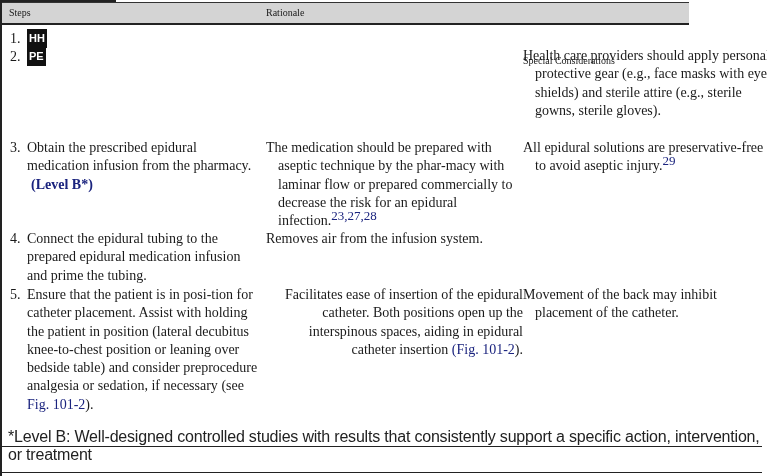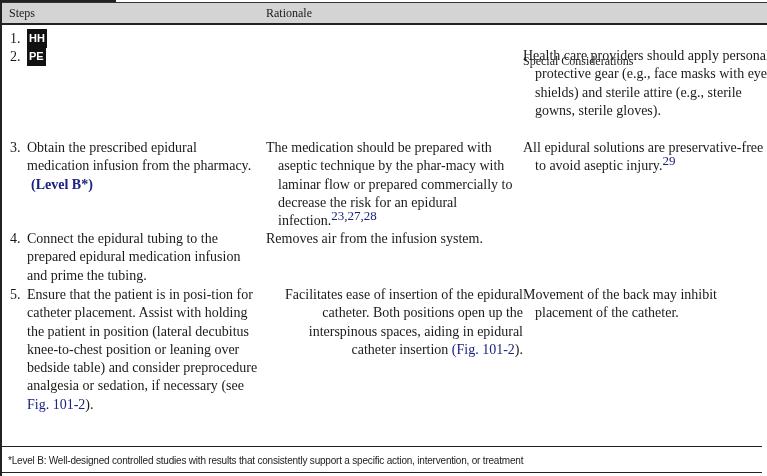--- a/index.html
+++ b/index.html
@@ -8,23 +8,23 @@
     font-family: "Liberation Serif", "DejaVu Serif", serif;
     color: #1a1a1a;
   }
   .left-border {
     position: absolute; left: 0; top: 0; width: 2px; height: 476px; background: #222;
   }
   .top-tab {
     position: absolute; left: 0; top: 0; width: 116px; height: 3px; background: #222;
   }
   .header {
-    position: absolute; left: 2px; top: 2px; width: 765px; height: 20px;
+    position: absolute; left: 2px; top: 2px; width: 687px; height: 20px;
     background: #d4d4d4; border-top: 1px solid #333; border-bottom: 2px solid #222;
-    font-size: 12px; line-height: 20px;
+    font-size: 10px; line-height: 20px;
   }
   .header span { position: absolute; top: 0; }
   .h-steps { left: 7px; }
   .h-rationale { left: 264px; font-family: Liberation Serif, serif; }
   .h-special { left: 521px; margin-top: 48px; }
 
   .cell {
     position: absolute; font-size: 14px; line-height: 18.3px;
   }
   .step {
@@ -37,23 +37,23 @@
     font-family: "Liberation Sans", "DejaVu Sans", sans-serif; font-weight: bold;
     font-size: 11px; line-height: 13px; padding: 3px 2px; letter-spacing: 0px;
     vertical-align: 1px; text-indent: 0;
   }
   .link { color: #1a237e; }
   .level { color: #1a237e; font-weight: bold; }
   sup { font-size: 13px; line-height: 0; color: #1a237e; vertical-align: 5px; }
 
   .rule { position: absolute; left: 2px; width: 760px; height: 1px; background: #222; }
   .footnote {
-    position: absolute; left: 8px; top: 455px;
+    position: absolute; left: 8px; top: 428px;
     font-family: "Liberation Sans", "DejaVu Sans", sans-serif;
-    font-size: 10px; color: #222; letter-spacing: -0.2px;
+    font-size: 16px; color: #222; letter-spacing: -0.2px;
   }
 </style>
 </head>
 <body>
 
 <div class="top-tab"></div>
 <div class="left-border"></div>
 
 <div class="header">
   <span class="h-steps">Steps</span>

